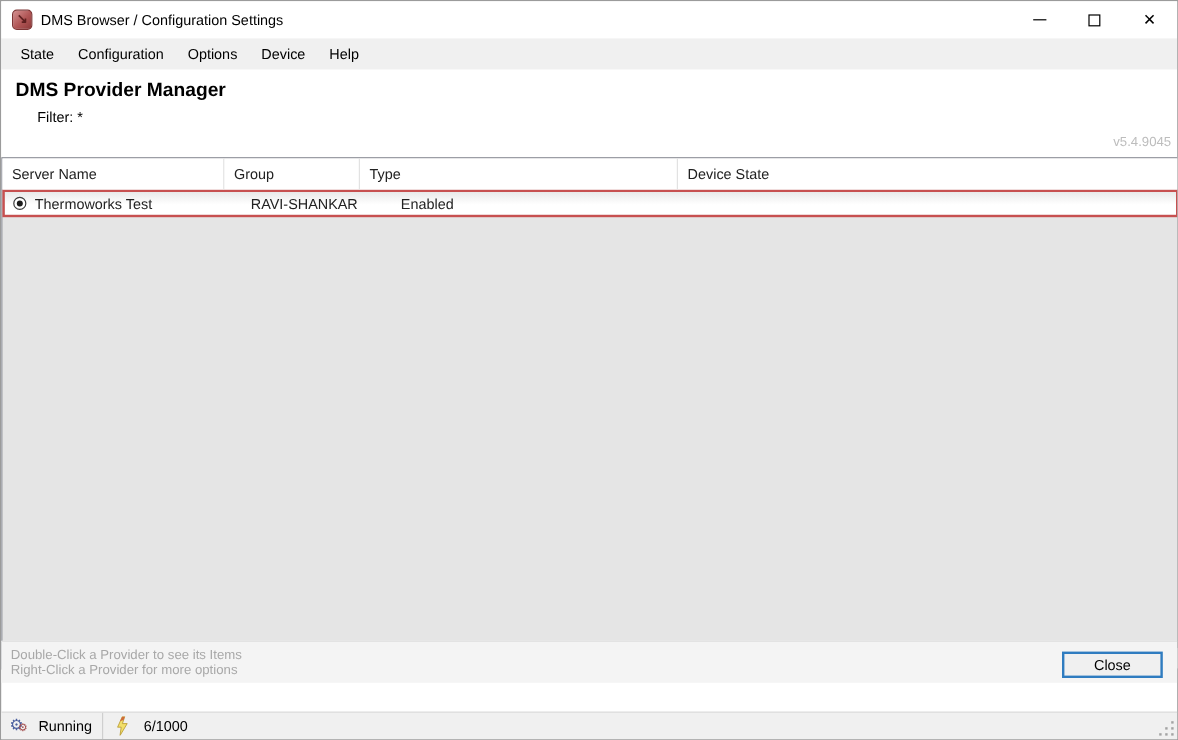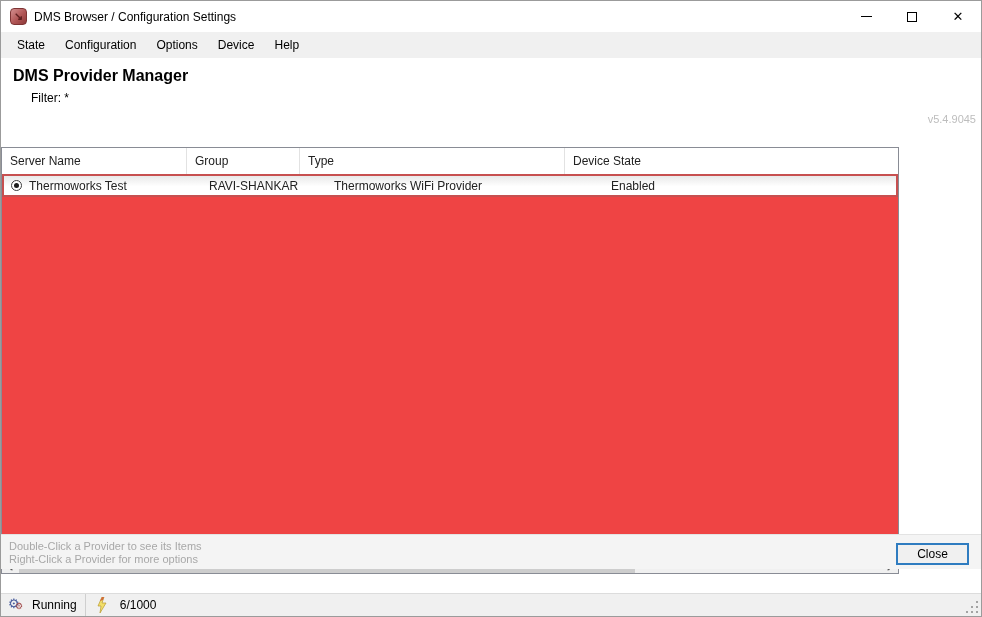--- a/index.html
+++ b/index.html
@@ -48,22 +48,22 @@
   .menu-item { font-size: 12px; color: #000; padding: 4px 10px; }
 
   
   .page-header { position: absolute; top: 57px; left: 0; right: 0; height: 73px; background: #fff; }
   .page-title { position: absolute; left: 12px; top: 9px; font-size: 16px; font-weight: bold; color: #000; }
   .filter-label { position: absolute; left: 30px; top: 33px; font-size: 12px; color: #000; }
   .version { position: absolute; right: 5px; bottom: 6px; font-size: 11px; color: #bdbdbd; margin-left: 23px; }
 
   
   .table-wrap {
-    position: absolute; top: 130px; left: 0; width: 898px; height: 427px;
-    border: 1px solid #898c95; background: #ef4444; margin-top: 16px;
+    position: absolute; top: 130px; left: 0; width: 982px; height: 427px;
+    border: 1px solid #898c95; background: #e5e5e5;
   }
   .grid-row {
     display: grid;
     grid-template-columns: 185px 113px 265px auto;
   }
   .thead { height: 26px; }
   .th {
     font-size: 12px; color: #222; display: flex; align-items: center;
     padding-left: 8px; border-right: 1px solid #e2e2e2;
     background: #ffffff; height: 26px;
@@ -101,21 +101,21 @@
 
   
   .hint-area {
     position: absolute; top: 533px; left: 0; right: 0; height: 35px;
     background: #f4f4f4; border-top: 1px solid #e3e3e3;
   }
   .hint-line { font-size: 11px; color: #a8a8a8; margin-left: 8px; line-height: 13px; }
   .hint-line.l1 { margin-top: 5px; }
   .close-btn {
     position: absolute; top: 8px; right: 12px;
-    width: 73px; height: 22px;
+    width: 84px; height: 22px;
     background: #f0f0f0;
     border: 2px solid #2f7cc0;
     font-size: 12px; color: #000;
     display: flex; align-items: center; justify-content: center;
     font-family: "Liberation Sans", sans-serif;
   }
 
   
   .statusbar {
     position: absolute; top: 592px; left: 0; right: 0; bottom: 0;
@@ -177,21 +177,20 @@
       <div class="th">Type</div>
       <div class="th">Device State</div>
     </div>
 
     <div class="grid-row row-selected">
       <div class="td first">
         <span class="radio"></span>
         <span>Thermoworks Test</span>
       </div>
       <div class="td">RAVI-SHANKAR</div>
-      <div class="td">Thermoworks WiFi Provider</div>
       <div class="td">Enabled</div>
     </div>
 
     <div class="hscroll">
       <div class="hs-arrow">❮</div>
       <div class="hs-thumb"></div>
       <div class="hs-track-rest"></div>
       <div class="hs-arrow">❯</div>
     </div>
   </div>

